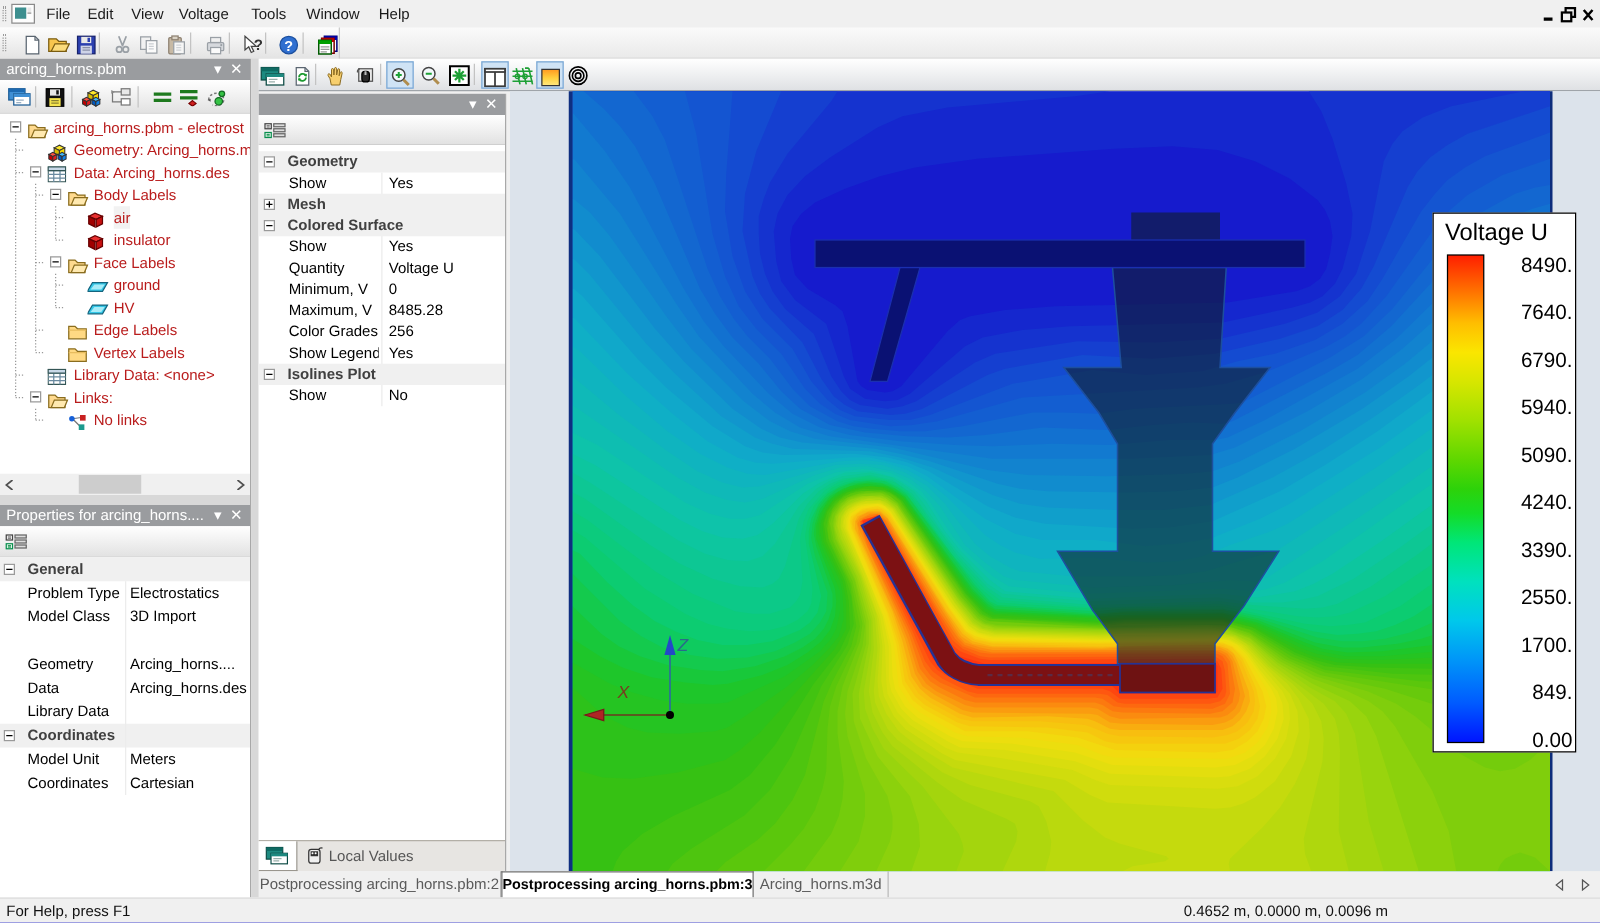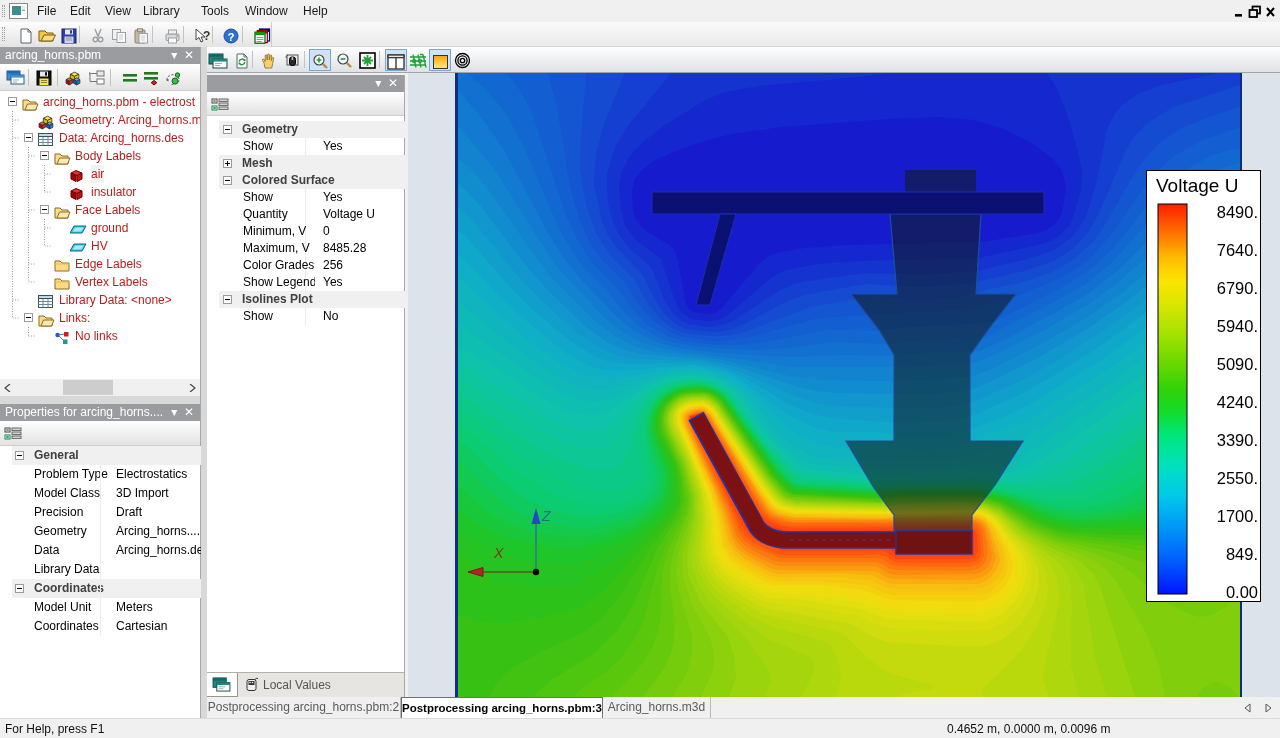--- a/index.html
+++ b/index.html
@@ -6,38 +6,38 @@
 .abs{position:absolute;}
 .ico{display:inline-block;vertical-align:middle;}
 .menuitem{position:absolute;top:0;height:22px;line-height:22px;color:#1a1a1a;font-size:12px;}
 .ptitle{position:absolute;left:0;width:200px;height:17px;background:#9a9c9f;color:#fff;line-height:17px;padding-left:5px;font-size:12px;}
 .ptoolbar{position:absolute;left:0;width:200px;background:linear-gradient(#ffffff,#e2e2e2);border-bottom:1px solid #cfcfcf;}
 .trow{position:absolute;height:18px;line-height:18px;white-space:nowrap;color:#b91c1c;}
 .expander{position:absolute;width:9px;height:9px;border:1px solid #9a9a9a;background:#fff;}
 .expander i{position:absolute;left:1px;top:3px;width:5px;height:1px;background:#000;}
 .expander.plus b{position:absolute;left:3px;top:1px;width:1px;height:5px;background:#000;}
 .pgrid{position:absolute;background:#fff;font-size:12px;}
-.prow{position:absolute;left:12px;width:100%;height:19px;line-height:19px;padding-left:27px;}
+.prow{position:absolute;left:0;width:100%;height:19px;line-height:19px;padding-left:27px;}
 .pcat{background:#f0f0f0;font-weight:bold;color:#404040;}
 .plabel{position:absolute;overflow:hidden;white-space:nowrap;}
 .pval{position:absolute;overflow:hidden;white-space:nowrap;}
 .tsep{position:absolute;top:4px;width:1px;height:17px;background:#c3c3c3;}
 .ticon{position:absolute;top:2px;width:22px;height:22px;text-align:center;line-height:22px;}
 .dtab{position:absolute;top:0;height:21px;line-height:20px;color:#5a5a5a;font-size:12px;text-align:center;white-space:nowrap;}
 </style></head><body>
 <div class="abs" style="left:0;top:0;width:1280px;height:22px;background:#f0f0f0;">
 <div class="abs" style="left:2px;top:5px;width:3px;height:12px;border-left:1px dotted #9a9a9a;border-right:1px dotted #9a9a9a;"></div>
 <div class="abs" style="left:9px;top:3px;width:19px;height:16px;background:#fdfdfd;border:1px solid #8a8a8a;">
  <div class="abs" style="left:2px;top:2px;width:9px;height:9px;background:#3d8f8f;"></div>
  <div class="abs" style="left:12px;top:2px;width:3px;height:5px;background:#e8e8e8;border-bottom:1px solid #999;"></div>
 </div>
 <div class="menuitem" style="left:37px;">File</div>
 <div class="menuitem" style="left:70px;">Edit</div>
 <div class="menuitem" style="left:105px;">View</div>
-<div class="menuitem" style="left:143px;">Library</div>
+<div class="menuitem" style="left:143px;">Voltage</div>
 <div class="menuitem" style="left:201px;">Tools</div>
 <div class="menuitem" style="left:245px;">Window</div>
 <div class="menuitem" style="left:303px;">Help</div>
 <svg class="abs" style="left:1228px;top:3px;" width="50" height="17" viewBox="0 0 50 17">
  <rect x="7" y="11" width="7" height="2.6" fill="#000"></rect>
  <rect x="24.5" y="3.5" width="7.5" height="7" fill="none" stroke="#000" stroke-width="1.8"></rect>
  <rect x="21.5" y="7" width="7.5" height="7" fill="#f0f0f0" stroke="#000" stroke-width="1.8"></rect>
  <path d="M39 5 L46 13 M46 5 L39 13" stroke="#000" stroke-width="2"></path>
 </svg>
 </div>
@@ -340,24 +340,20 @@
         </span>
         <span style="position:absolute;left:22px;">General</span>
       </div>
       <div class="prow" style="top:19px;">
         <span class="plabel" style="left:22px;width:78px;">Problem Type</span>
         <span class="pval" style="left:104px;width:95px;">Electrostatics</span>
       </div>
       <div class="prow" style="top:38px;">
         <span class="plabel" style="left:22px;width:78px;">Model Class</span>
         <span class="pval" style="left:104px;width:95px;">3D Import</span>
-      </div>
-      <div class="prow" style="top:57px;">
-        <span class="plabel" style="left:22px;width:78px;">Precision</span>
-        <span class="pval" style="left:104px;width:95px;">Draft</span>
       </div>
       <div class="prow" style="top:76px;">
         <span class="plabel" style="left:22px;width:78px;">Geometry</span>
         <span class="pval" style="left:104px;width:95px;">Arcing_horns....</span>
       </div>
       <div class="prow" style="top:114px;">
         <span class="plabel" style="left:22px;width:78px;">Library Data</span>
         <span class="pval" style="left:104px;width:95px;"></span>
       </div>
       <div class="prow" style="top:95px;">

